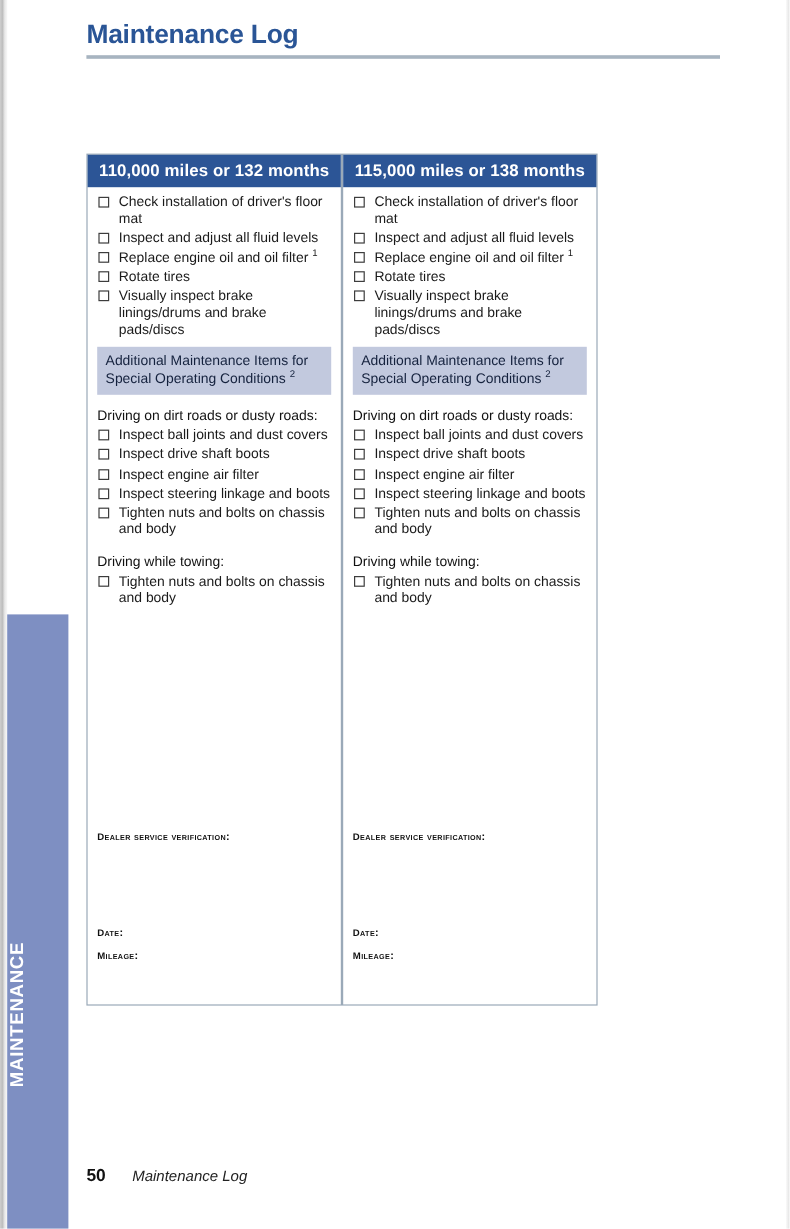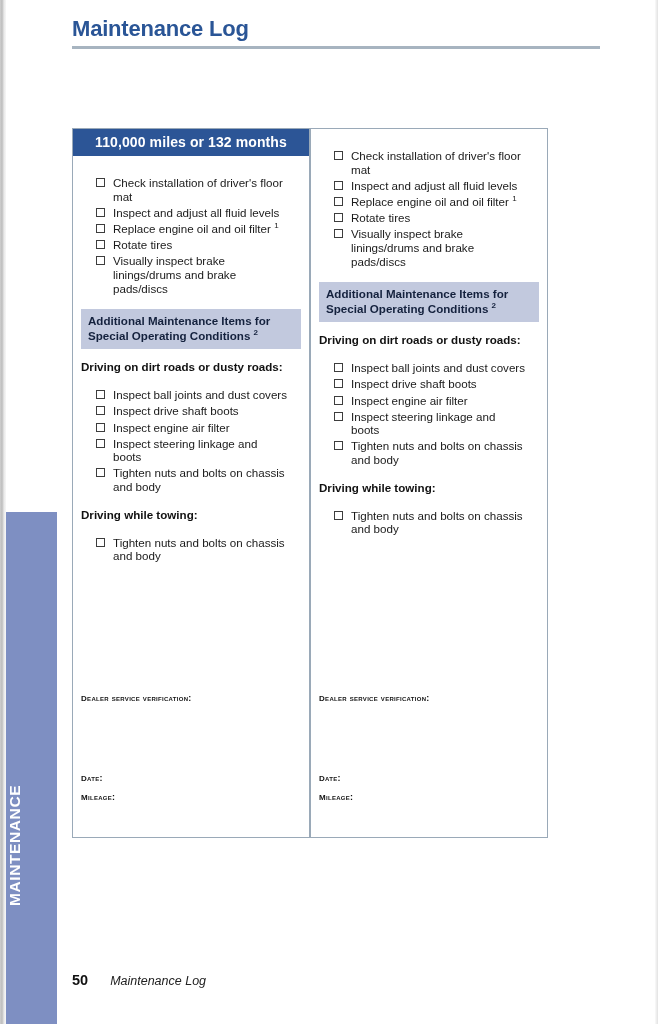--- a/index.html
+++ b/index.html
@@ -77,21 +77,21 @@
     width: 528px;
     height: 3px;
     background: #a7b4c0;
   }
 
   
   .columns {
     position: absolute;
     left: 72px;
     top: 128px;
-    width: 476px;
+    width: 426px;
     height: 710px;
     display: flex;
     justify-content: flex-end;
   }
   .col {
     width: 251px;
     border: 1px solid #9aa9b8;
     box-sizing: border-box;
     background: #ffffff;
     display: flex;
@@ -109,21 +109,21 @@
   }
   .col-body {
     padding: 6px 8px 0 8px;
     flex: 1;
     position: relative;
   }
 
   
   ul.checklist {
     list-style: none;
-    margin: 14px;
+    margin: 0;
     padding: 0;
   }
   ul.checklist li {
     position: relative;
     padding-left: 18px;
     font-size: 11.6px;
     line-height: 13.6px;
     margin-bottom: 2.6px;
     color: #1a1a1a;
   }
@@ -141,28 +141,28 @@
     font-size: 8px;
     vertical-align: super;
     line-height: 0;
   }
 
   
   .special-band {
     background: #c2c9de;
     margin: 8px 0 0 0;
     padding: 5px 7px 6px 7px;
-    font-weight: bold;
+    font-weight: normal;
     font-size: 11.6px;
     line-height: 14.5px;
     color: #14213d;
   }
 
   .sub-heading {
-    font-weight: bold;
+    font-weight: normal;
     font-size: 11.6px;
     line-height: 14px;
     margin: 11px 0 2px 0;
     color: #111;
   }
   .sub-heading.tight { margin-top: 14px; }
 
   
   .verify {
     position: absolute;
@@ -252,20 +252,21 @@
       <div class="verify">
         <div class="smallcaps verify-title">Dealer Service Verification:</div>
         <div class="smallcaps verify-row">Date:</div>
         <div class="smallcaps verify-row">Mileage:</div>
       </div>
 
     </div>
   </div>
 
   <div class="col">
+    <div class="col-header">115,000 miles or 138 months</div>
     <div class="col-body">
 
       <ul class="checklist">
         <li><span class="cbox"></span><span>Check installation of driver's floor mat</span></li>
         <li><span class="cbox"></span><span>Inspect and adjust all fluid levels</span></li>
         <li><span class="cbox"></span><span>Replace engine oil and oil filter</span> <span class="sup">1</span></li>
         <li><span class="cbox"></span><span>Rotate tires</span></li>
         <li><span class="cbox"></span><span>Visually inspect brake linings/drums and brake pads/discs</span></li>
       </ul>
 

